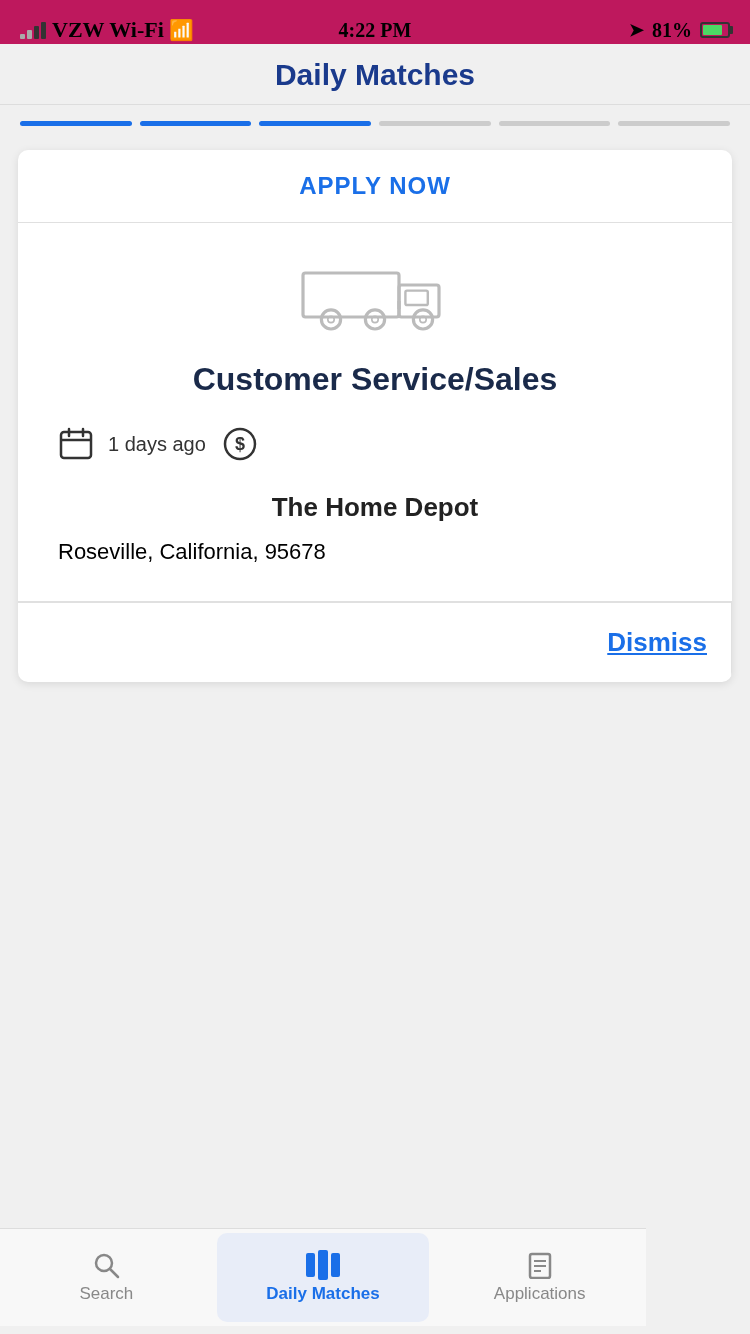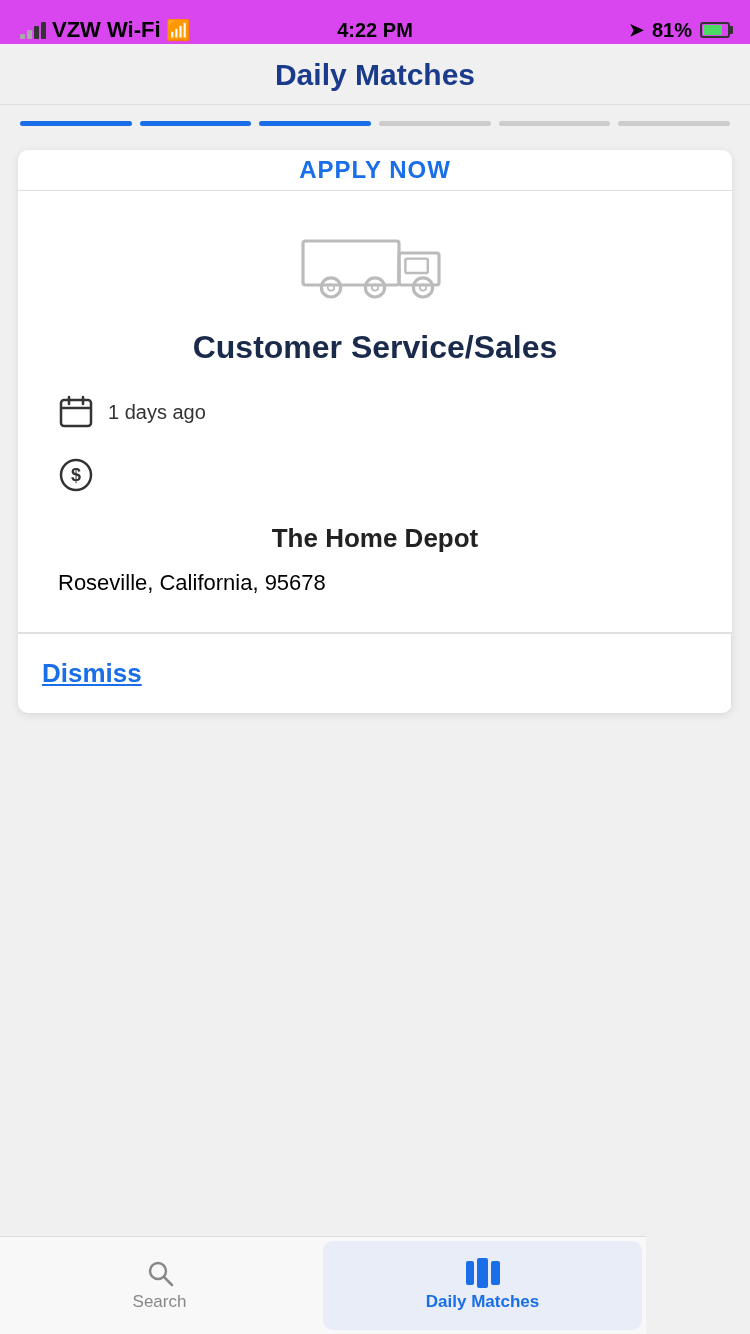--- a/index.html
+++ b/index.html
@@ -11,22 +11,23 @@
       min-height: 1334px;
       overflow-x: hidden;
     }
 
     
     .status-bar {
       display: flex;
       justify-content: space-between;
       align-items: center;
       padding: 22px 20px 6px;
-      background: #d946ef;
+      background: #be185d;
       height: 44px;
+      font-family: Liberation Serif, serif;
     }
     .status-left {
       display: flex;
       align-items: center;
       gap: 6px;
       font-size: 22px;
       font-weight: 600;
     }
     .signal-bars {
       display: flex;
@@ -120,21 +121,21 @@
     }
     .job-card {
       background: #fff;
       border-radius: 10px;
       box-shadow: 0 2px 8px rgba(0,0,0,0.1);
       overflow: hidden;
     }
 
     
     .apply-now-section {
-      padding: 6px;
+      padding: 22px;
       text-align: center;
       border-bottom: 1px solid #e0e0e0;
     }
     .apply-now-btn {
       font-size: 24px;
       font-weight: 700;
       color: #1a6fe8;
       letter-spacing: 1px;
       background: none;
       border: none;
@@ -157,22 +158,22 @@
     }
     .job-title {
       font-size: 32px;
       font-weight: 600;
       color: #1a2a4a;
       text-align: center;
       margin-bottom: 28px;
     }
     .job-meta {
       display: flex;
-      flex-direction: column;
-      gap: 27px;
+      flex-direction: row;
+      gap: 16px;
     }
     .meta-row {
       display: flex;
       align-items: center;
       gap: 14px;
     }
     .meta-icon {
       width: 36px;
       height: 36px;
       flex-shrink: 0;
@@ -195,37 +196,37 @@
     }
 
     
     .action-row {
       display: flex;
       border-top: 1px solid #e0e0e0;
     }
     .action-btn {
       flex: 1;
       padding: 24px;
-      text-align: left;
+      text-align: right;
       font-size: 26px;
       font-weight: 700;
       color: #1a6fe8;
       background: none;
       border: none;
       cursor: pointer;
       text-decoration: underline;
     }
     .action-btn:first-child {
       border-right: 1px solid #e0e0e0;
     }
 
     
     .bottom-nav {
       position: fixed;
-      bottom: 0;
+      bottom: 8px;
       left: 0;
       width: 646px;
       background: #f8f8f8;
       border-top: 1px solid #ddd;
       display: flex;
       height: 98px;
       margin-top: 16px;
     }
     .nav-item {
       flex: 1;
@@ -386,15 +387,24 @@
   <div class="nav-item active">
     <div class="daily-matches-icon">
       <div class="dm-square" style="width:11px; height:24px; background:#1a6fe8; border-radius:2px;"></div>
       <div class="dm-square center" style="width:13px; height:30px; background:#1a6fe8; border-radius:2px; margin:0 3px;"></div>
       <div class="dm-square" style="width:11px; height:24px; background:#1a6fe8; border-radius:2px;"></div>
     </div>
     <span class="nav-label">Daily Matches</span>
   </div>
 
 
+  <div class="nav-item">
+    <svg width="28" height="28" viewBox="0 0 28 28" fill="none">
+      <rect x="4" y="3" width="20" height="24" rx="2" stroke="#888" stroke-width="2.5"></rect>
+      <line x1="8" y1="10" x2="20" y2="10" stroke="#888" stroke-width="2"></line>
+      <line x1="8" y1="15" x2="20" y2="15" stroke="#888" stroke-width="2"></line>
+      <line x1="8" y1="20" x2="15" y2="20" stroke="#888" stroke-width="2"></line>
+    </svg>
+    <span class="nav-label">Applications</span>
+  </div>
 
 
 </div>
 
 </body></html>

